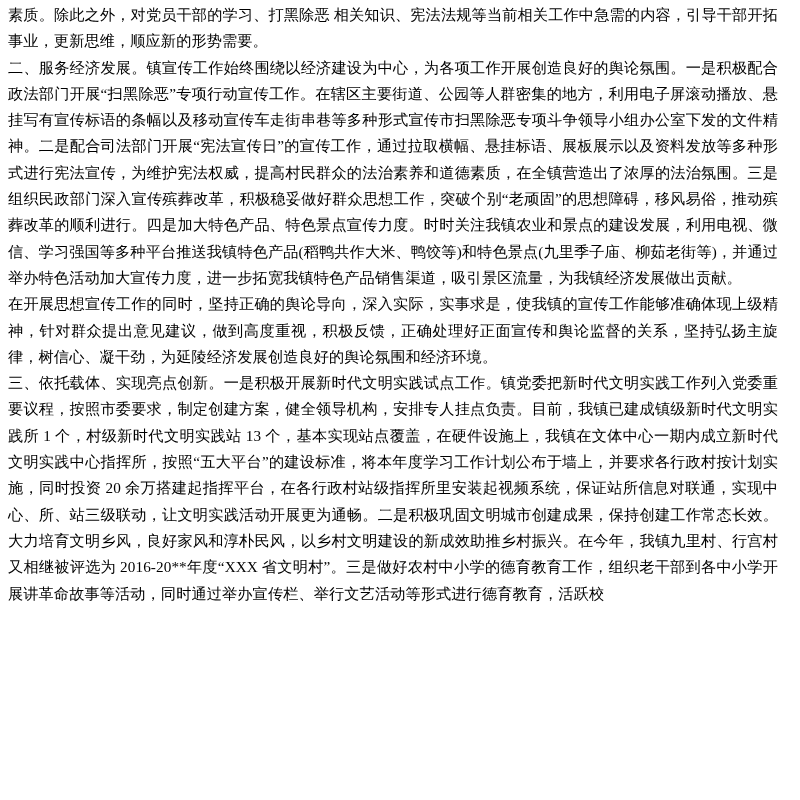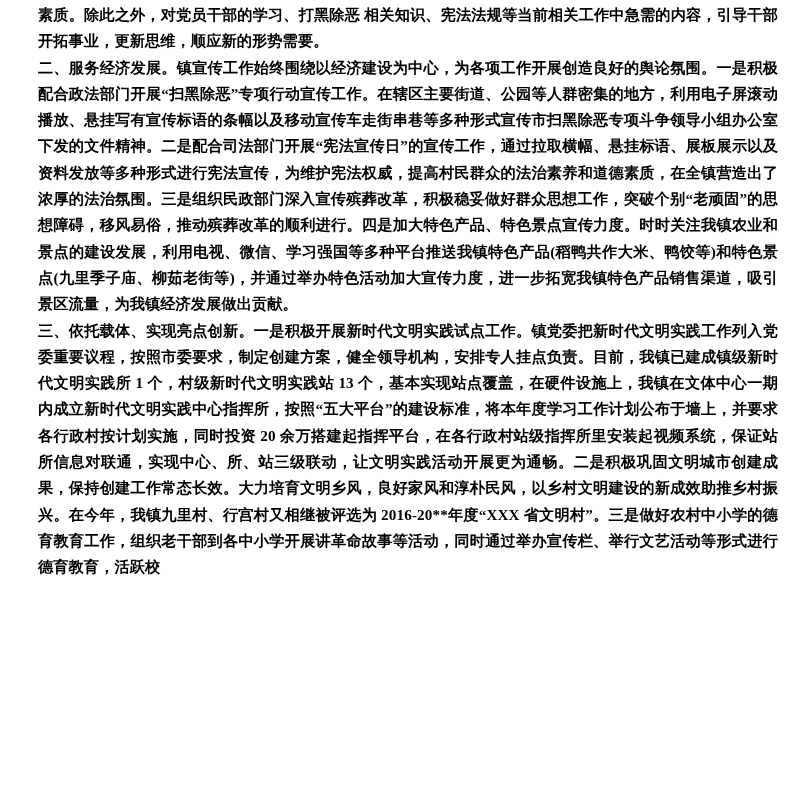--- a/index.html
+++ b/index.html
@@ -10,23 +10,22 @@
   body {
     width: 800px;
     height: 800px;
     overflow: hidden;
     font-family: "Liberation Serif", "DejaVu Serif", serif;
   }
   #page {
     width: 800px;
     height: 800px;
     box-sizing: border-box;
-    padding: 4px 22px 0 38px;
+    padding: 4px 22px 0 8px;
     background: #ffffff;
-    font-weight: bold;
   }
   .para {
     font-size: 15.2px;
     line-height: 1.73;
     color: #000000;
     text-align: justify;
     text-justify: inter-ideograph;
     margin: 0 0 0 0;
     letter-spacing: 0.1px;
   }
@@ -40,14 +39,15 @@
   .clipped-bottom {
     
   }
 </style>
 </head>
 <body>
 
 <div id="page">
   <p class="para clipped-top">素质。除此之外，对党员干部的学习、打黑除恶 相关知识、宪法法规等当前相关工作中急需的内容，引导干部开拓事业，更新思维，顺应新的形势需要。</p>
   <p class="para indent">二、服务经济发展。镇宣传工作始终围绕以经济建设为中心，为各项工作开展创造良好的舆论氛围。一是积极配合政法部门开展“扫黑除恶”专项行动宣传工作。在辖区主要街道、公园等人群密集的地方，利用电子屏滚动播放、悬挂写有宣传标语的条幅以及移动宣传车走街串巷等多种形式宣传市扫黑除恶专项斗争领导小组办公室下发的文件精神。二是配合司法部门开展“宪法宣传日”的宣传工作，通过拉取横幅、悬挂标语、展板展示以及资料发放等多种形式进行宪法宣传，为维护宪法权威，提高村民群众的法治素养和道德素质，在全镇营造出了浓厚的法治氛围。三是组织民政部门深入宣传殡葬改革，积极稳妥做好群众思想工作，突破个别“老顽固”的思想障碍，移风易俗，推动殡葬改革的顺利进行。四是加大特色产品、特色景点宣传力度。时时关注我镇农业和景点的建设发展，利用电视、微信、学习强国等多种平台推送我镇特色产品(稻鸭共作大米、鸭饺等)和特色景点(九里季子庙、柳茹老街等)，并通过举办特色活动加大宣传力度，进一步拓宽我镇特色产品销售渠道，吸引景区流量，为我镇经济发展做出贡献。</p>
+  <p class="para indent">在开展思想宣传工作的同时，坚持正确的舆论导向，深入实际，实事求是，使我镇的宣传工作能够准确体现上级精神，针对群众提出意见建议，做到高度重视，积极反馈，正确处理好正面宣传和舆论监督的关系，坚持弘扬主旋律，树信心、凝干劲，为延陵经济发展创造良好的舆论氛围和经济环境。</p>
   <p class="para indent clipped-bottom">三、依托载体、实现亮点创新。一是积极开展新时代文明实践试点工作。镇党委把新时代文明实践工作列入党委重要议程，按照市委要求，制定创建方案，健全领导机构，安排专人挂点负责。目前，我镇已建成镇级新时代文明实践所 1 个，村级新时代文明实践站 13 个，基本实现站点覆盖，在硬件设施上，我镇在文体中心一期内成立新时代文明实践中心指挥所，按照“五大平台”的建设标准，将本年度学习工作计划公布于墙上，并要求各行政村按计划实施，同时投资 20 余万搭建起指挥平台，在各行政村站级指挥所里安装起视频系统，保证站所信息对联通，实现中心、所、站三级联动，让文明实践活动开展更为通畅。二是积极巩固文明城市创建成果，保持创建工作常态长效。大力培育文明乡风，良好家风和淳朴民风，以乡村文明建设的新成效助推乡村振兴。在今年，我镇九里村、行宫村又相继被评选为 2016-20**年度“XXX 省文明村”。三是做好农村中小学的德育教育工作，组织老干部到各中小学开展讲革命故事等活动，同时通过举办宣传栏、举行文艺活动等形式进行德育教育，活跃校</p>
 </div>
 
 </body></html>

